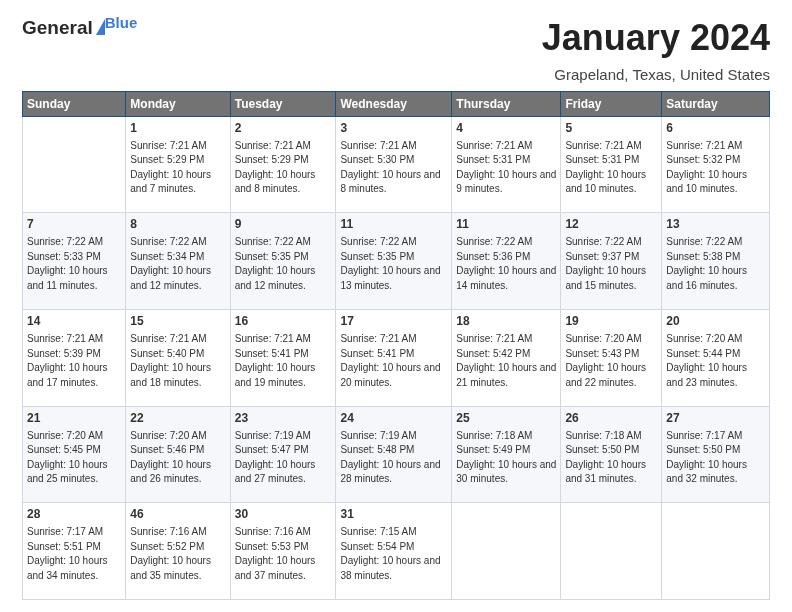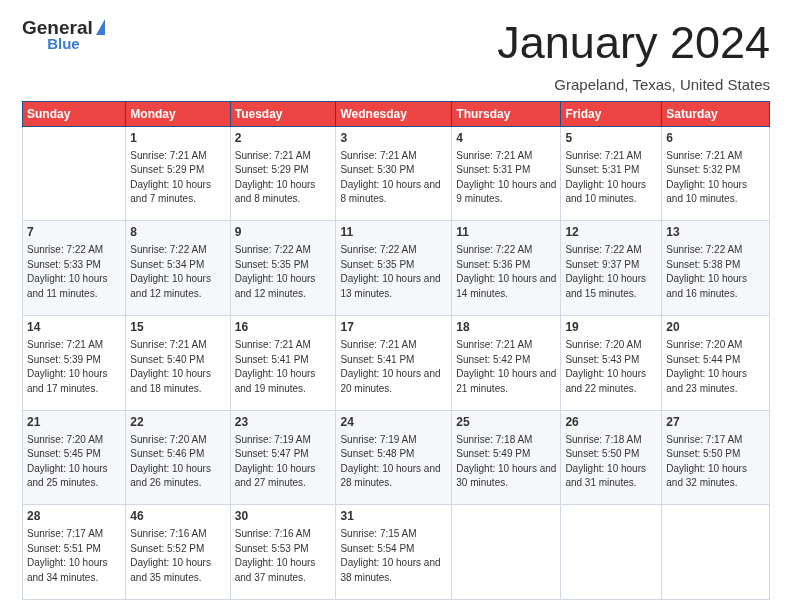--- a/index.html
+++ b/index.html
@@ -29,38 +29,38 @@
       align-items: flex-start;
     }
     .logo-row {
       display: flex;
       align-items: center;
     }
     .title-block {
       text-align: right;
     }
     .main-title {
-      font-size: 45px;
-      font-weight: normal;
+      font-size: 36px;
+      font-weight: bold;
       color: #222;
       line-height: 1.1;
     }
     .subtitle {
       font-size: 15px;
       color: #444;
       margin-top: 8px;
     }
     table {
       width: 100%;
       border-collapse: collapse;
       font-size: 10.5px;
       flex: 1;
     }
     thead tr {
-      background: #ef4444;
+      background: #737373;
       color: #fff;
     }
     thead th {
       padding: 5px 4px;
       text-align: left;
       font-weight: bold;
       font-size: 12px;
       border: 1px solid #1a4f8a;
     }
     tbody tr {
@@ -92,21 +92,21 @@
       color: #333;
     }
   </style>
 </head>
 <body>
 
 <div class="page">
   <div class="header">
     <div class="logo">
       <div class="logo-row">
-        <div style="display:flex;flex-direction:column;line-height:1.1;align-items:center;">
+        <div style="display:flex;flex-direction:row;line-height:1.1;">
           <div style="display:flex;align-items:center;">
             <span style="font-size:19px;font-weight:bold;color:#2a2a2a;">General</span>
             <span style="display:inline-block;width:0;height:0;border-left:9px solid transparent;border-bottom:16px solid #3a7bd5;margin-left:3px;margin-top:-2px;"></span>
           </div>
           <span style="font-size:15px;font-weight:bold;color:#3a7bd5;margin-top:-3px;">Blue</span>
         </div>
       </div>
     </div>
     <div class="title-block">
       <div class="main-title">January 2024</div>

